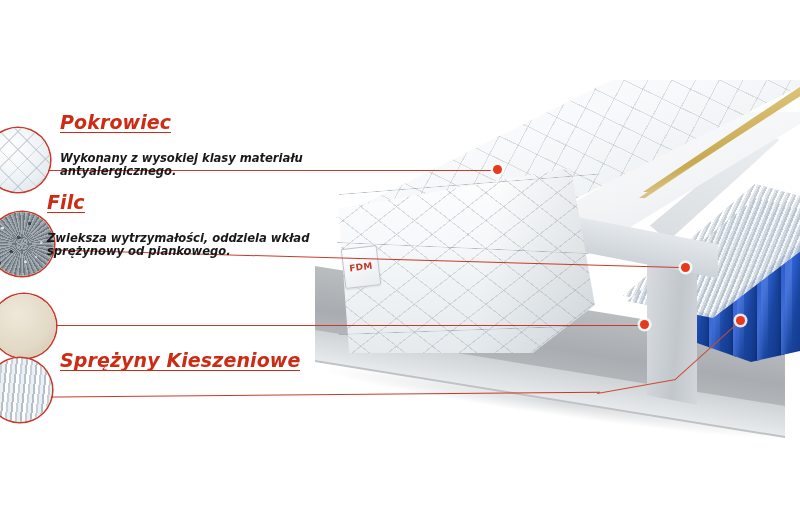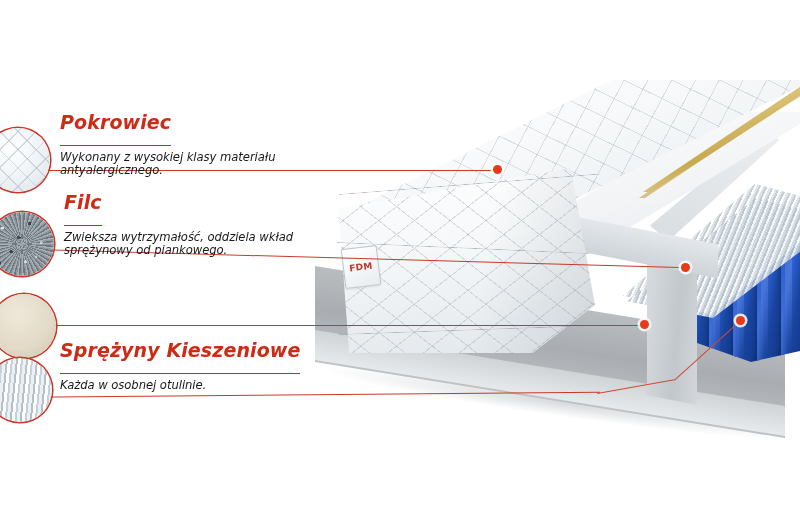--- a/index.html
+++ b/index.html
@@ -54,26 +54,26 @@
         rgba(236,241,245,.95) 5px 8px,
         rgba(168,180,190,.75) 8px 10px),
       linear-gradient(180deg,#e9eef2 0%,#cfd7de 100%);
   }
 
   
   .block{position:absolute;}
   .head{
     color:#cc2b14;font-weight:bold;font-style:italic;
     font-size:19px;line-height:20px;letter-spacing:.1px;
-    display:inline-block;border-bottom:1.8px solid #cc2b14;padding-bottom:13px;
+    display:inline-block;border-bottom:1.8px solid #cc2b14;padding-bottom:0;
     white-space:nowrap;
   }
   .desc{
-    color:#18181a;font-style:italic;font-weight:400;
-    font-size:11.6px;line-height:13.4px;margin-top:5px;white-space:pre-line;
+    color:#18181a;font-style:italic;font-weight:700;
+    font-size:11.6px;line-height:13.4px;margin-top:19px;white-space:pre-line;
     letter-spacing:-.05px;
   }
 
   
   #illus{position:absolute;left:255px;top:72px;width:560px;height:380px;}
 
   
   .baseSlab{
     position:absolute;left:60px;top:232px;width:470px;height:96px;
     background:linear-gradient(180deg,#b9bdc0 0%,#a9adb1 45%,#bfc3c6 100%);
@@ -293,27 +293,26 @@
   <div class="swatch" style="left:-12px;top:358px;width:64px;height:64px;">
     <div class="inner tex-spring"></div>
   </div>
 
   <div class="block" style="left:60px;top:112px;">
     <div class="head">Pokrowiec</div>
     <div class="desc">Wykonany z wysokiej klasy materiału
 antyalergicznego.</div>
   </div>
 
-  <div class="block" style="left:64px;top:192px;">
+  <div class="block" style="left:47px;top:192px;">
     <div class="head">Filc</div>
-    <div class="desc">Zwieksza wytrzymałość, oddziela wkład
+    <div class="desc">Zwieksza wytrzymałości, oddziela wkład
 sprężynowy od piankowego.</div>
   </div>
 
   <div class="block" style="left:60px;top:282px;">
   </div>
 
-  <div class="block" style="left:60px;top:340px;">
+  <div class="block" style="left:60px;top:350px;">
     <div class="head">Sprężyny Kieszeniowe</div>
-    <div class="desc">Każda w osobnej otulinie.</div>
   </div>
 
 </div>
 
 </body></html>

